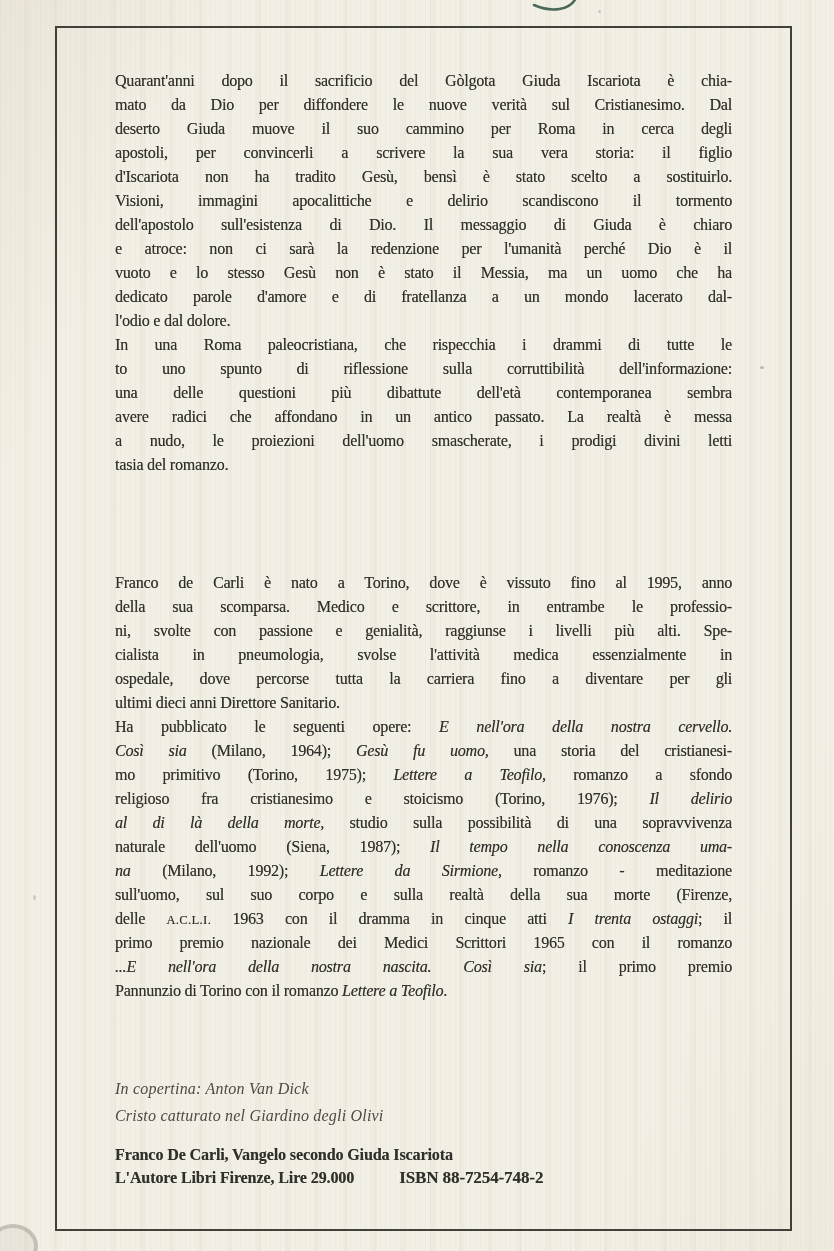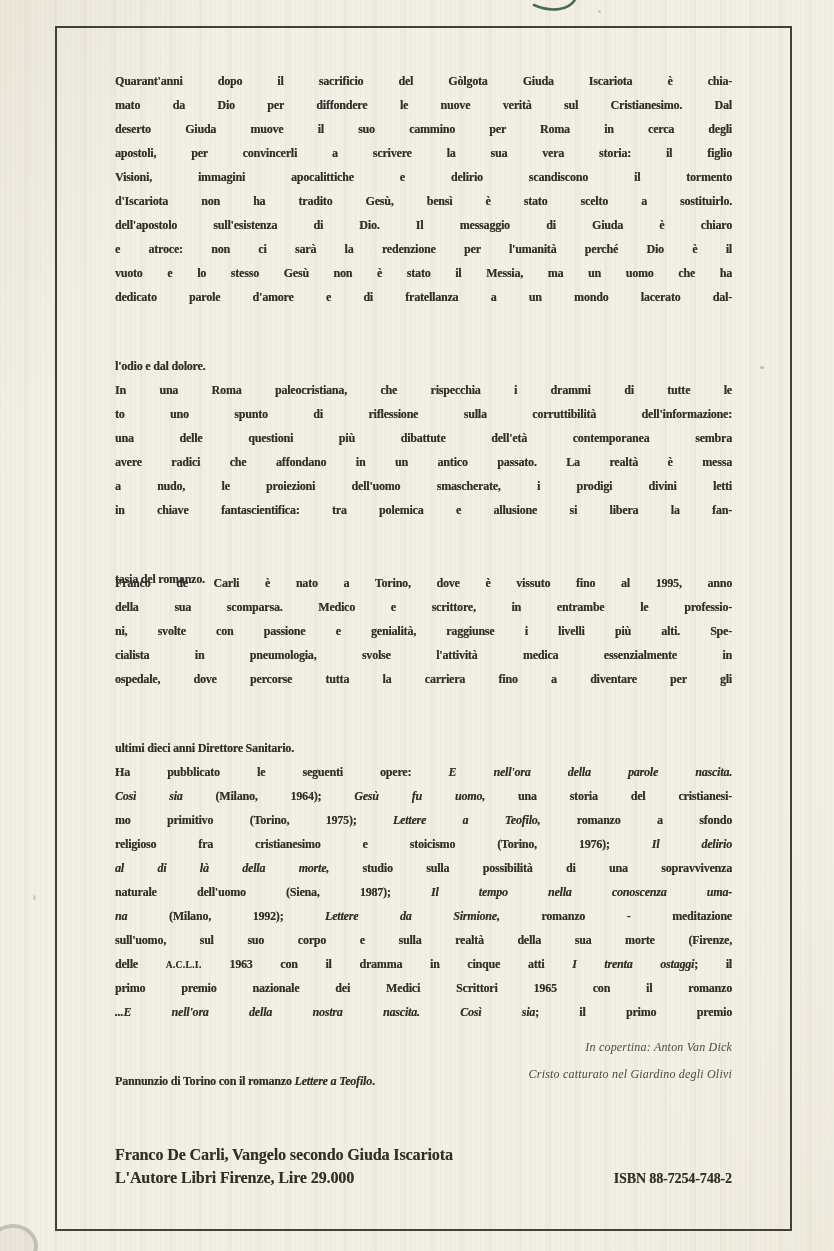--- a/index.html
+++ b/index.html
@@ -22,52 +22,52 @@
     position:absolute;
     left:55px; top:26px;
     width:733px; height:1201px;
     border:2px solid #43403a;
     box-sizing:content-box;
   }
   .textblock{
     position:absolute;
     width:617px;
     color:#312f2a;
-    font-weight:bold;
-    font-size:12px;
+    font-weight:normal;
+    font-size:16px;
     line-height:24px;
     letter-spacing:-0.2px;
     text-shadow:0.2px 0 0 rgba(49,47,42,.55);
     overflow:hidden;
   }
   .line{
     text-align:justify;
     text-align-last:justify;
     text-justify:inter-word;
     white-space:nowrap;
     height:24px;
   }
-  .line.last{ text-align-last:left;margin-top:45px; }
+  .line.last{ text-align-last:left; }
   .line em{ font-style:italic; font-weight:inherit; }
   .line .sc{ font-size:0.78em; letter-spacing:0.4px; }
   .synopsis{ left:58px; top:41px; }
   .bio{ left:58px; top:543px; }
   .credit{
-    position:absolute; left:58px; top:1006px; width:617px;
-    font-style:italic; font-size:12px; line-height:27px;
-    color:#4e4a42; letter-spacing:0.2px;text-align:right;
+    position:absolute; left:58px; top:1047px; width:617px;
+    font-style:italic; font-size:16px; line-height:27px;
+    color:#4e4a42; letter-spacing:0.2px;
   }
   .imprint{
     position:absolute; left:58px; top:1115px; width:617px;
     font-weight:bold; font-size:16px; line-height:23px;
     color:#312f2a; letter-spacing:-0.1px;
     text-shadow:0.2px 0 0 rgba(49,47,42,.5);
   }
-  .imprint-row{ display:flex; justify-content:space-between; align-items:baseline;font-family:Liberation Serif, serif; }
-  .isbn{ font-size:14px; }
+  .imprint-row{ display:flex; align-items:baseline;font-family:Liberation Serif, serif; }
+  .isbn{ font-size:17px;margin-left:45px; }
   .pen-mark{ position:absolute; left:528px; top:-4px; }
   .speck{ position:absolute; border-radius:50%; background:rgba(95,90,78,.45); }
   .speck.s1{ left:760px; top:366px; width:4px; height:3px; opacity:.8;}
   .speck.s2{ left:598px; top:10px; width:3px; height:3px; opacity:.6;}
   .speck.s3{ left:33px;  top:895px; width:3px; height:5px; opacity:.5;}
   .smudge{
     position:absolute; left:-12px; top:1224px;
     width:42px; height:36px; border-radius:50%;
     border:4px solid rgba(105,100,90,.28);
     background:rgba(160,152,138,.10);
@@ -83,50 +83,49 @@
   </svg>
 
   <div class="frame">
 
     <div class="textblock synopsis">
       <div>
           <div class="line">Quarant'anni dopo il sacrificio del Gòlgota Giuda Iscariota è chia-</div>
           <div class="line">mato da Dio per diffondere le nuove verità sul Cristianesimo. Dal</div>
           <div class="line">deserto Giuda muove il suo cammino per Roma in cerca degli</div>
           <div class="line">apostoli, per convincerli a scrivere la sua vera storia: il figlio</div>
+          <div class="line">d'Iscariota non ha tradito Gesù, bensì è stato scelto a sostituirlo.</div>
           <div class="line">Visioni, immagini apocalittiche e delirio scandiscono il tormento</div>
-          <div class="line">d'Iscariota non ha tradito Gesù, bensì è stato scelto a sostituirlo.</div>
           <div class="line">dell'apostolo sull'esistenza di Dio. Il messaggio di Giuda è chiaro</div>
           <div class="line">e atroce: non ci sarà la redenzione per l'umanità perché Dio è il</div>
           <div class="line">vuoto e lo stesso Gesù non è stato il Messia, ma un uomo che ha</div>
           <div class="line">dedicato parole d'amore e di fratellanza a un mondo lacerato dal-</div>
           <div class="line last">l'odio e dal dolore.</div>
         </div>
       <div>
           <div class="line">In una Roma paleocristiana, che rispecchia i drammi di tutte le</div>
           <div class="line">to uno spunto di riflessione sulla corruttibilità dell'informazione:</div>
           <div class="line">una delle questioni più dibattute dell'età contemporanea sembra</div>
           <div class="line">avere radici che affondano in un antico passato. La realtà è messa</div>
           <div class="line">a nudo, le proiezioni dell'uomo smascherate, i prodigi divini letti</div>
-          <div class="line">in chiave fantascientifica: tra polemica e allusione si libera la fan-</div>
           <div class="line last">tasia del romanzo.</div>
         </div>
     </div>
 
     <div class="textblock bio">
       <div>
           <div class="line">Franco de Carli è nato a Torino, dove è vissuto fino al 1995, anno</div>
           <div class="line">della sua scomparsa. Medico e scrittore, in entrambe le professio-</div>
           <div class="line">ni, svolte con passione e genialità, raggiunse i livelli più alti. Spe-</div>
           <div class="line">cialista in pneumologia, svolse l'attività medica essenzialmente in</div>
           <div class="line">ospedale, dove percorse tutta la carriera fino a diventare per gli</div>
           <div class="line last">ultimi dieci anni Direttore Sanitario.</div>
         </div>
       <div>
-          <div class="line">Ha pubblicato le seguenti opere: <em>E nell'ora della parole nascita.</em></div>
+          <div class="line">Ha pubblicato le seguenti opere: <em>E nell'ora della nostra cervello.</em></div>
           <div class="line"><em>Così sia</em> (Milano, 1964); <em>Gesù fu uomo,</em> una storia del cristianesi-</div>
           <div class="line">mo primitivo (Torino, 1975); <em>Lettere a Teofilo,</em> romanzo a sfondo</div>
           <div class="line">religioso fra cristianesimo e stoicismo (Torino, 1976); <em>Il delirio</em></div>
           <div class="line"><em>al di là della morte,</em> studio sulla possibilità di una sopravvivenza</div>
           <div class="line">naturale dell'uomo (Siena, 1987); <em>Il tempo nella conoscenza uma-</em></div>
           <div class="line"><em>na</em> (Milano, 1992); <em>Lettere da Sirmione,</em> romanzo - meditazione</div>
           <div class="line">sull'uomo, sul suo corpo e sulla realtà della sua morte (Firenze,</div>
           <div class="line">delle <span class="sc">A.C.L.I.</span> 1963 con il dramma in cinque atti <em>I trenta ostaggi</em>; il</div>
           <div class="line">primo premio nazionale dei Medici Scrittori 1965 con il romanzo</div>
           <div class="line"><em>...E nell'ora della nostra nascita. Così sia</em>; il primo premio</div>

